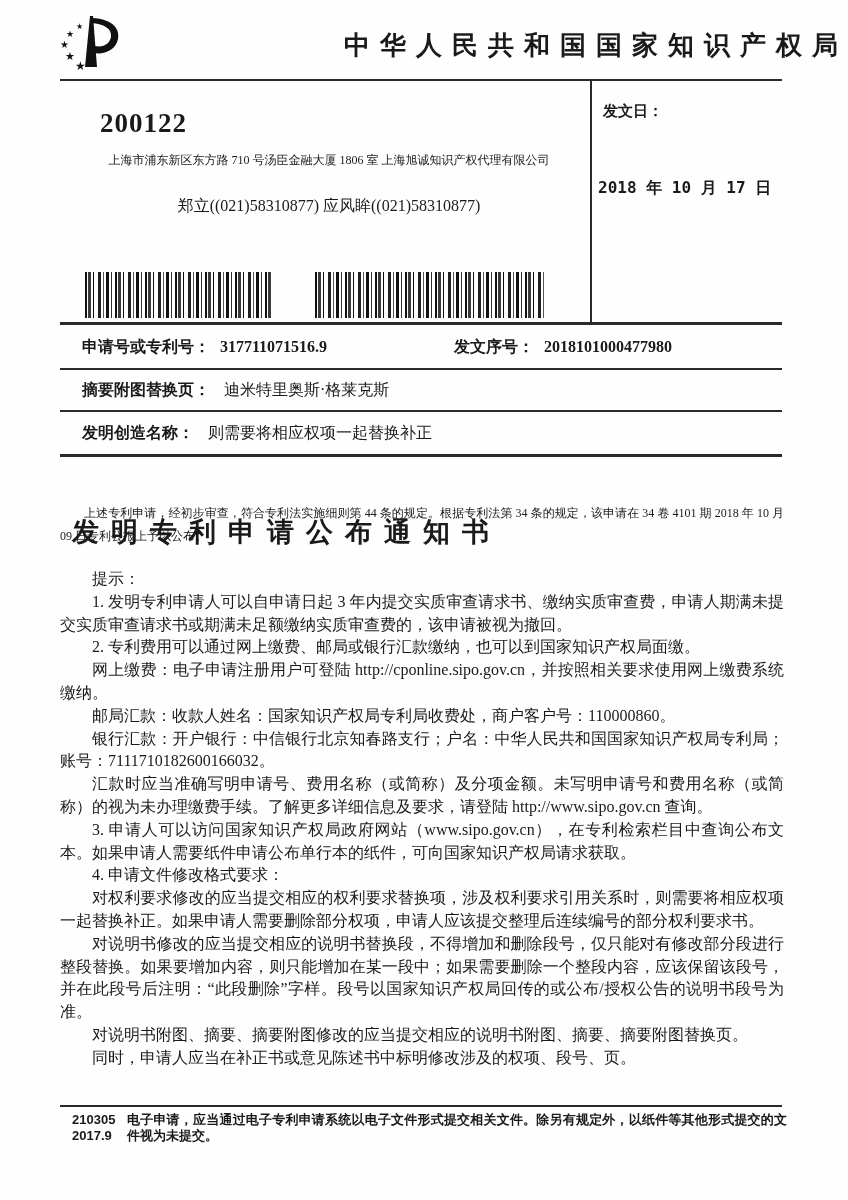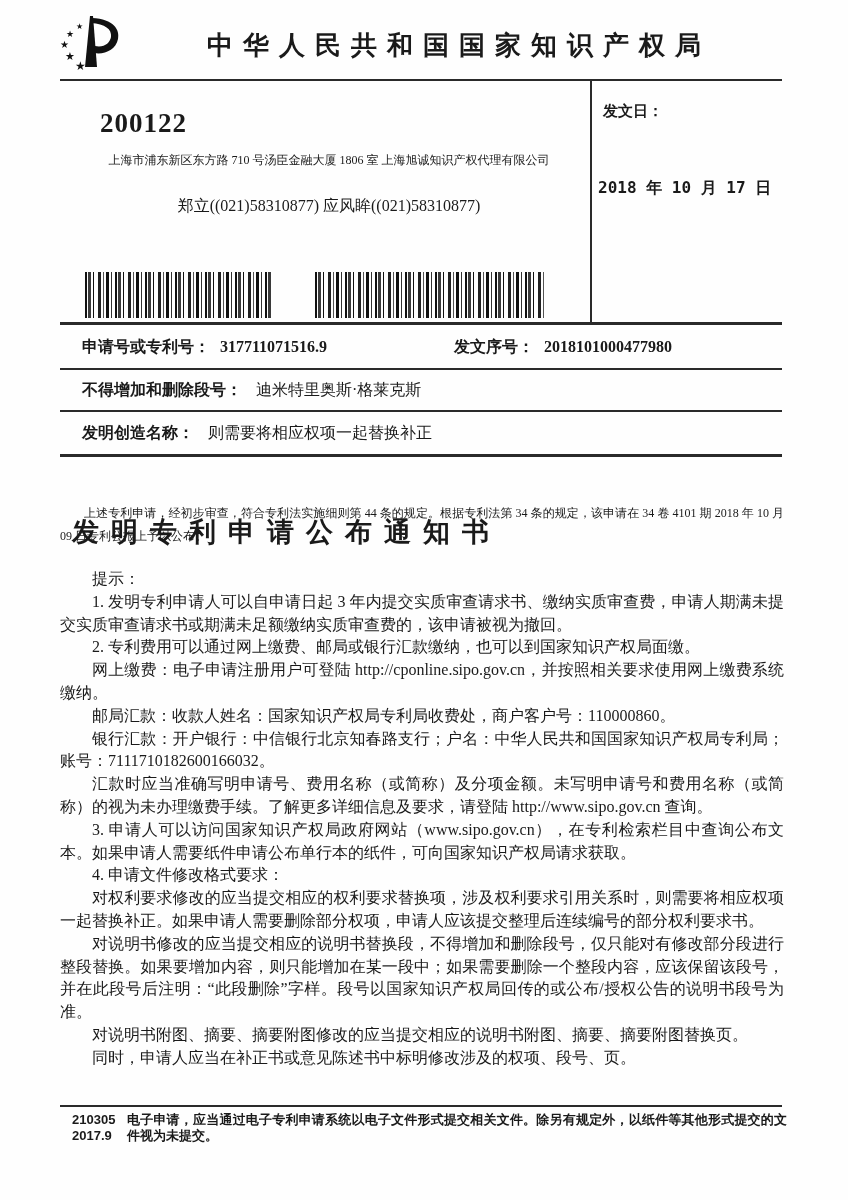--- a/index.html
+++ b/index.html
@@ -11,21 +11,21 @@
     background: #fefefe;
     color: #1a1a1a;
     font-family: "Liberation Serif", "DejaVu Serif", serif;
     overflow: hidden;
   }
   .abs { position: absolute; }
 
   
   .org-title {
     left: 0; right: 0; top: 28px;
-    text-align: center;
+    text-align: right;
     font-family: "Liberation Sans", "DejaVu Sans", sans-serif;
     font-weight: bold;
     font-size: 26px;
     letter-spacing: 10px;
     padding-left: 70px; 
     white-space: nowrap;
   }
   .logo { left: 56px; top: 12px; width: 72px; height: 64px; }
 
   .hline { position: absolute; background: #2a2a2a; height: 2px; left: 60px; width: 722px; }
@@ -160,21 +160,21 @@
 
   <div class="field-row" style="top:337px;">
     <span class="field-label">申请号或专利号：</span><span class="field-value">317711071516.9</span>
     <span class="serial-group">
       <span class="field-label">发文序号：</span><span class="field-value">2018101000477980</span>
     </span>
   </div>
   <div class="hline" style="top:368px; height:2px;"></div>
 
   <div class="field-row" style="top:380px;">
-    <span class="field-label">不得增加和删除段号：</span><span class="field-value cn">迪米特里奥斯·格莱克斯</span>
+    <span class="field-label">摘要附图替换页：</span><span class="field-value cn">迪米特里奥斯·格莱克斯</span>
   </div>
   <div class="hline" style="top:410px; height:2px;"></div>
 
   <div class="field-row" style="top:423px;">
     <span class="field-label">发明创造名称：</span><span class="field-value cn">则需要将相应权项一起替换补正</span>
   </div>
   <div class="hline" style="top:454px; height:3px;"></div>
 
   <div class="abs notice-title">发明专利申请公布通知书</div>
   <div class="abs notice-body">上述专利申请，经初步审查，符合专利法实施细则第 44 条的规定。根据专利法第 34 条的规定，该申请在 34 卷 4101 期 2018 年 10 月 09 日专利公报上予以公布。</div>

